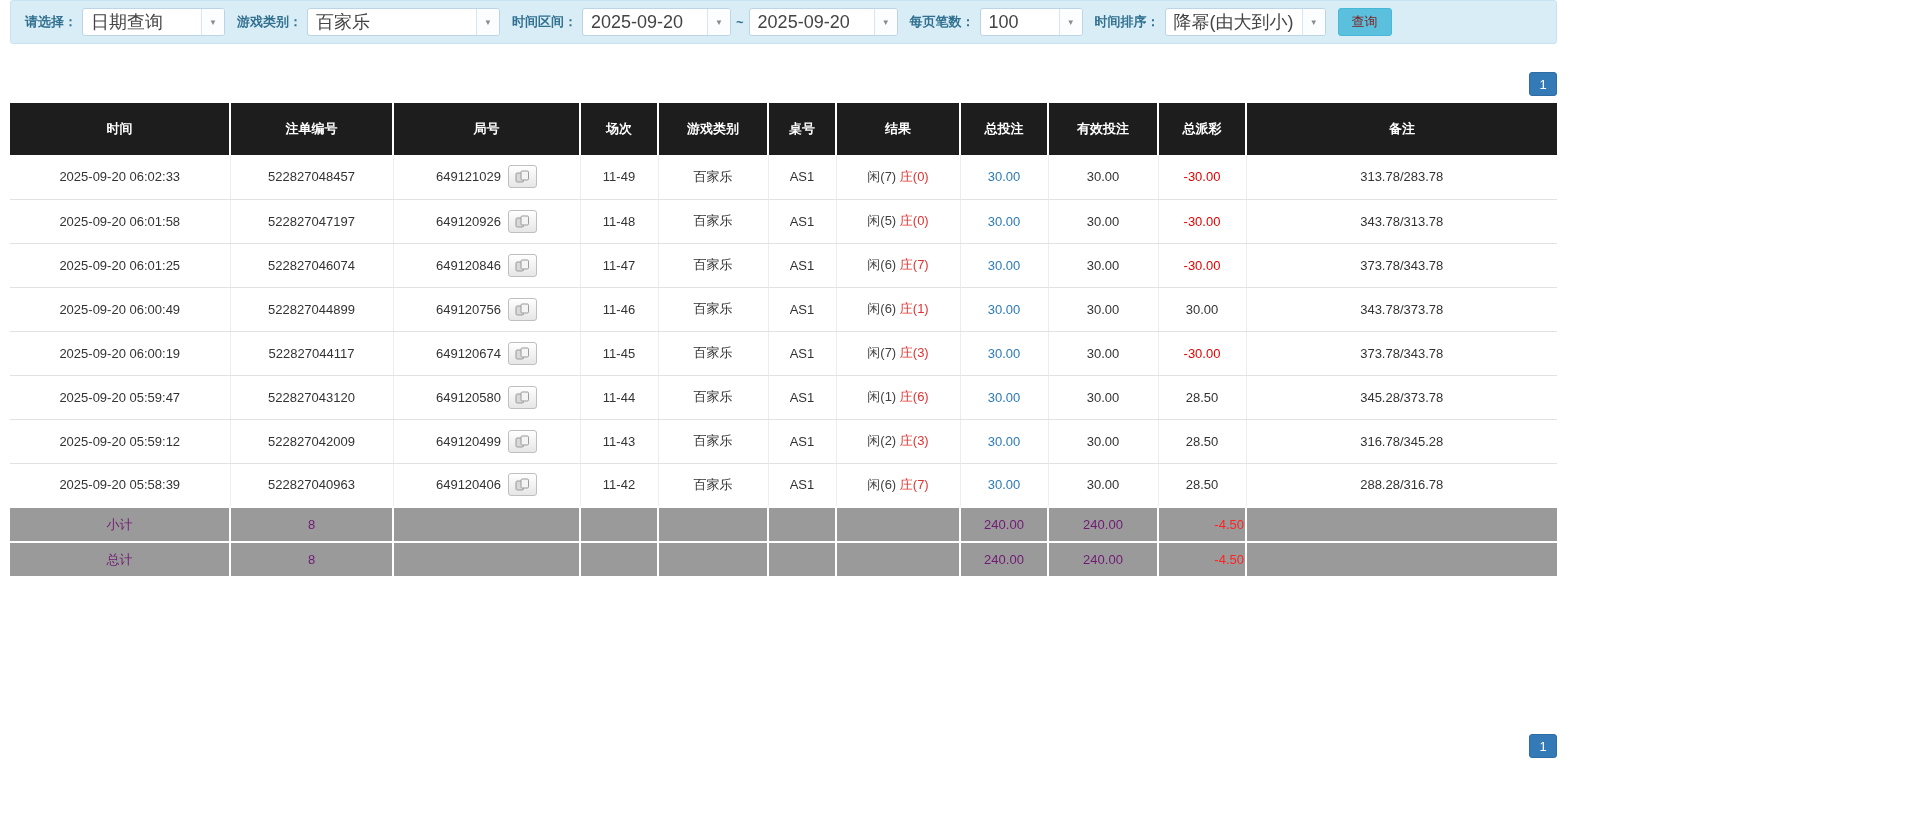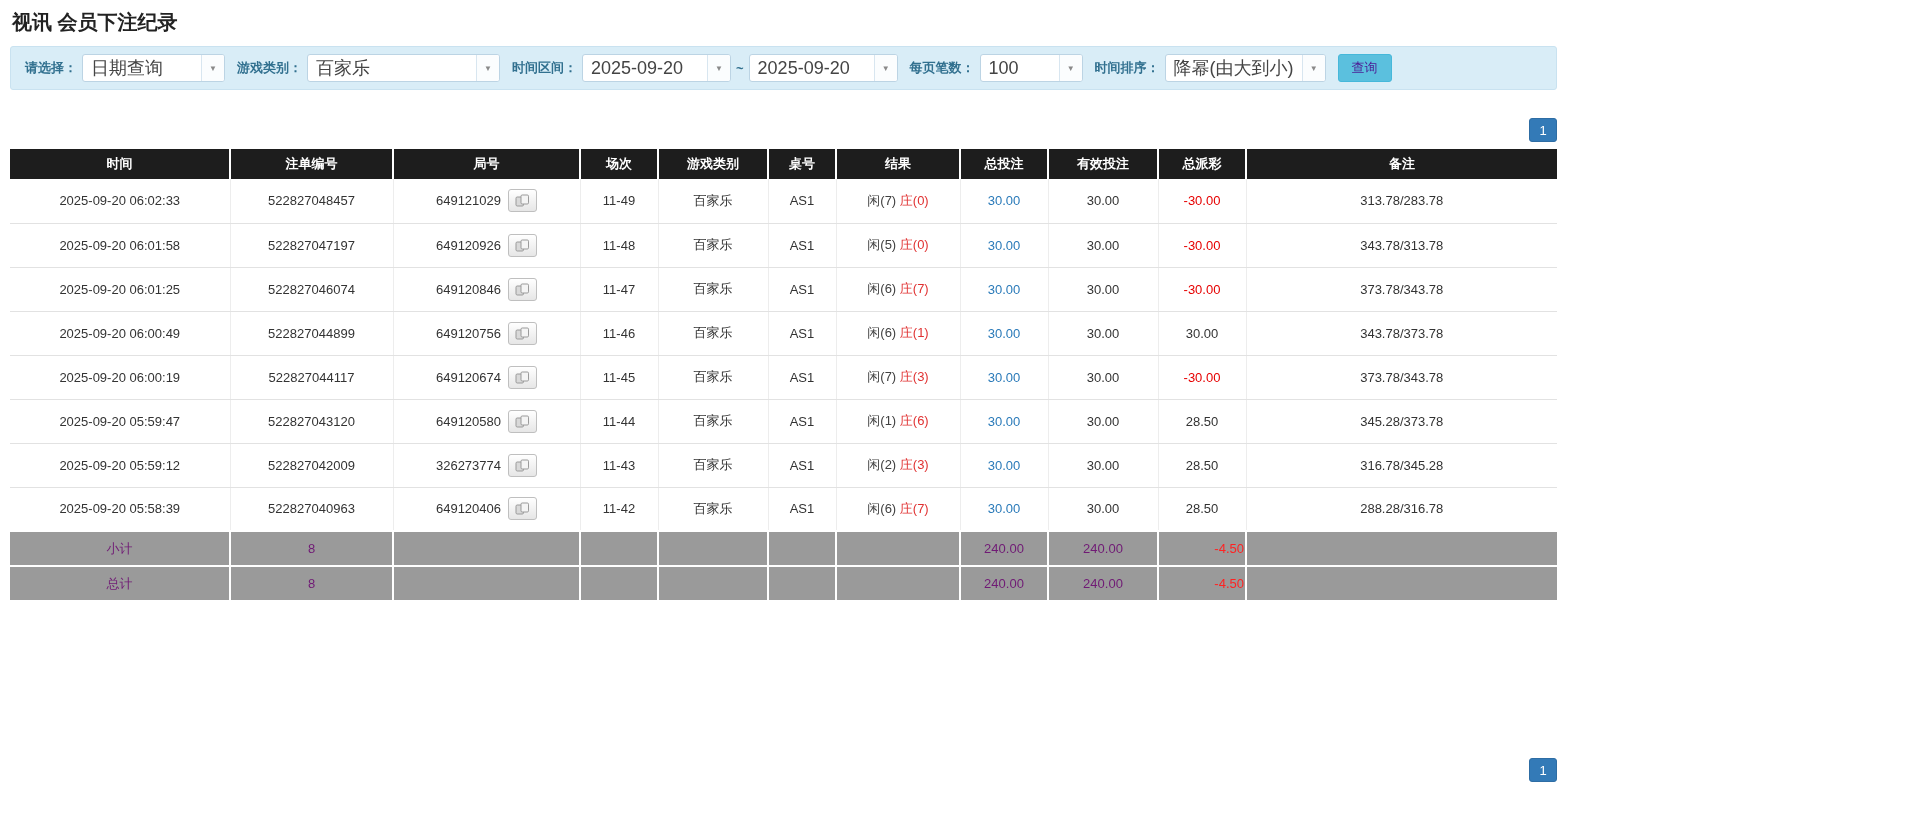--- a/index.html
+++ b/index.html
@@ -16,40 +16,40 @@
     border:1px solid #bcd4e4;border-radius:3px;box-sizing:border-box;}
   .combo input{border:none;outline:none;background:transparent;padding:0 8px;font-size:18px;
     color:#444;font-family:inherit;}
   .caret-btn{width:22px;border-left:1px solid #d8e6f0;display:flex;align-items:center;
     justify-content:center;background:#fbfdfe;color:#8a8a8a;font-size:8px;cursor:pointer;
     border-radius:0 2px 2px 0;user-select:none;}
   .w-select input{width:102px;} .w-game input{width:152px;} .w-date input{width:108px;}
   .w-size input{width:62px;} .w-sort input{width:120px;}
   .tilde{color:#31708f;font-weight:bold;margin:0 5px;font-size:13px;}
   .btn-query{margin-left:12px;height:28px;padding:0 13px;background:#5bc0de;border:1px solid #46b8da;
-    color:#4c1d95;font-size:13px;border-radius:3px;cursor:pointer;font-family:inherit;}
+    color:#7f1d1d;font-size:13px;border-radius:3px;cursor:pointer;font-family:inherit;}
 
   
   .summary-bar{margin-top:14px;background:#dff0d8;border:1px solid #d6e9c6;border-radius:3px;
     height:40px;padding:0 13px;display:flex;justify-content:space-between;align-items:center;
     font-size:13px;box-sizing:border-box;}
   .summary-left{color:#4a7a4a;}
   .summary-right{color:#e60000;}
 
   
   .pager{display:flex;justify-content:flex-end;margin:28px 0 7px;}
   .page-btn{min-width:12px;height:22px;padding:0 7px;background:#337ab7;border:1px solid #2e6da4;
     color:#fff;font-size:13px;border-radius:3px;display:flex;align-items:center;justify-content:center;
     cursor:pointer;}
   .bottom-pager{margin-top:158px;margin-bottom:0;}
 
   
   table{width:1547px;border-collapse:collapse;table-layout:fixed;font-size:13px;}
   thead th{background:#1d1d1d;color:#fff;height:28px;font-weight:bold;border-left:2px solid #fff;
-    padding:1px;overflow:hidden;}
+    padding:12px;overflow:hidden;}
   thead th:first-child{border-left:none;}
   tbody td{height:44px;text-align:center;color:#333;border-bottom:1px solid #e2e2e2;
     border-right:1px solid #ededed;background:#fff;padding:0 4px;box-sizing:border-box;overflow:hidden;}
   tbody td:last-child{border-right:none;}
   tfoot td{height:31px;background:#9a9a9a;color:#701a75;text-align:center;border-left:2px solid #fff;
     border-top:2px solid #fff;overflow:hidden;}
   tfoot td:first-child{border-left:none;}
   .result-player{color:#404040;}
   .result-banker{color:#e03131;}
   .bet-link{color:#2a7ab9;cursor:pointer;}
@@ -57,21 +57,20 @@
   tfoot .neg{color:#ff2222;text-align:right;}
   .round-wrap{display:inline-flex;align-items:center;gap:7px;}
   .icon-btn{display:inline-flex;align-items:center;justify-content:center;width:27px;height:21px;
     border:1px solid #bfbfbf;border-radius:3px;background:linear-gradient(#ffffff,#e6e6e6);cursor:pointer;}
 </style>
 </head>
 <body>
 
 <div class="container">
 
-  <div class="page-title">视讯 会员下注纪录</div>
 
   <div class="filter-bar">
     <span class="filter-label first">请选择：</span>
     <span class="combo w-select">
       <input readonly="" value="日期查询" style="">
       <span class="caret-btn">▼</span>
     </span>
 
     <span class="filter-label">游戏类别：</span>
     <span class="combo w-game">
@@ -263,21 +262,21 @@
           <td><span class="result-player">闲(1)</span> <span class="result-banker">庄(6)</span></td>
           <td><span class="bet-link">30.00</span></td>
           <td>30.00</td>
           <td>28.50</td>
           <td>345.28/373.78</td>
         </tr>
         <tr>
           <td>2025-09-20 05:59:12</td>
           <td>522827042009</td>
           <td><span class="round-wrap">
-              <span>326273774</span>
+              <span>649120499</span>
               <span class="icon-btn">
                 <svg width="15" height="13" viewBox="0 0 15 13">
                   <rect x="1" y="3" width="7.5" height="9" rx="1.2" fill="#d9d9d9" stroke="#9a9a9a"></rect>
                   <rect x="6" y="1" width="7.5" height="9" rx="1.2" fill="#f4f4f4" stroke="#9a9a9a"></rect>
                 </svg>
               </span>
             </span></td>
           <td>11-43</td>
           <td>百家乐</td>
           <td>AS1</td>

